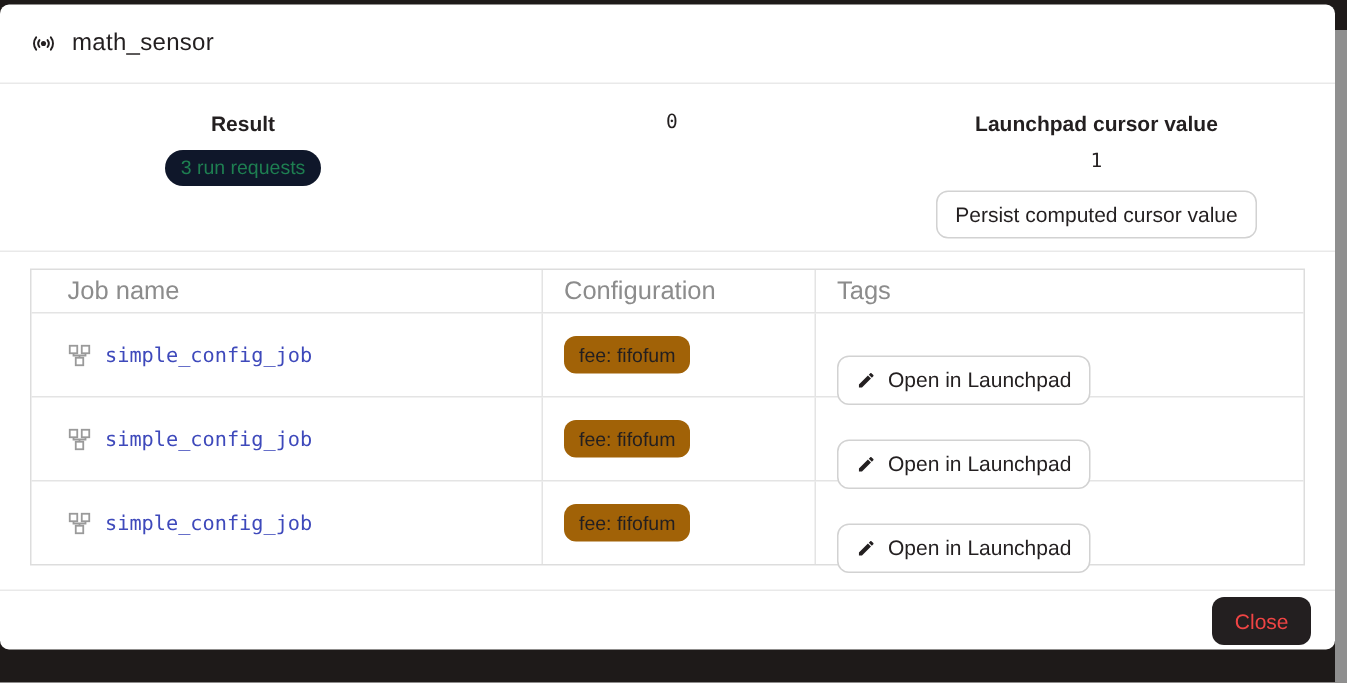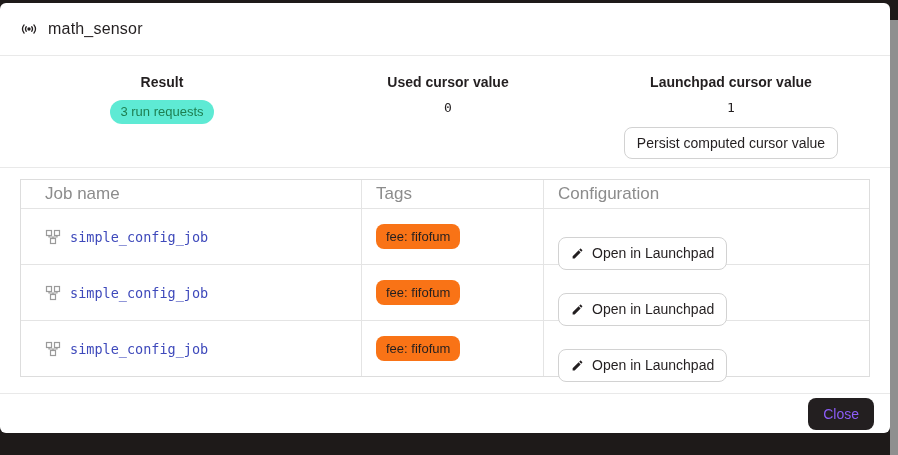--- a/index.html
+++ b/index.html
@@ -36,21 +36,21 @@
   
   .summary {
     flex: 0 0 auto; height: 112px;
     display: grid; grid-template-columns: 284px 288px 1fr;
     padding: 18px 20px 0 20px;
     border-bottom: 1px solid #E9E9E9;
   }
   .summary-col { display: flex; flex-direction: column; align-items: center; }
   .summary-label { font-size: 14px; font-weight: 700; margin-bottom: 10px; }
   .pill-badge {
-    font-size: 13px; color: #1E7F51; background: #5eead4;
+    font-size: 13px; color: #1E7F51; background: #0f172a;
     padding: 4px 10px; border-radius: 12px; line-height: 1.2;
   }
   .mono-value { font-family: "DejaVu Sans Mono", monospace; font-size: 13px; line-height: 1.2; }
   .btn {
     display: inline-flex; align-items: center; gap: 8px;
     background: #FFFFFF; border: 1px solid #D2D2D2; border-radius: 8px;
     font-family: "Liberation Sans", sans-serif; font-size: 14px; color: #231F20;
     padding: 6px 12px; cursor: pointer; line-height: 1.3; margin-top: 34px;
   }
   .persist-btn { margin-top: 11px; }
@@ -71,33 +71,33 @@
     height: 28px; font-size: 17px; color: #8C8C8C; padding: 0 14px;
   }
   .t-head .t-cell:first-child { padding-left: 24px; }
   .t-body .t-cell { height: 55px; padding: 0 14px; }
   .t-body .t-cell:first-child { padding-left: 24px; }
   .job-link {
     font-family: "DejaVu Sans Mono", monospace; font-size: 13.5px;
     color: #3E49BB; text-decoration: none; margin-left: 9px; cursor: pointer; text-align: right;
   }
   .tag-pill {
-    font-size: 13px; color: #231F20; background: #f97316;
+    font-size: 13px; color: #231F20; background: #a16207;
     padding: 5px 10px; border-radius: 8px; line-height: 1.2;
   }
 
   
   .dlg-footer {
     flex: 1 1 auto; margin-top: 16px;
     border-top: 1px solid #E9E9E9;
     display: flex; align-items: center; justify-content: flex-end;
     padding-right: 16px;
   }
   .close-btn {
-    background: #231F20; color: #8b5cf6; border: none; border-radius: 8px;
+    background: #231F20; color: #ef4444; border: none; border-radius: 8px;
     font-family: "Liberation Sans", sans-serif; font-size: 14px;
     padding: 8px 15px; cursor: pointer;
   }
 </style>
 </head>
 <body>
 
 <div class="stage">
   <div class="scrollbar-track"></div>
 
@@ -115,35 +115,34 @@
       </span>
       <span class="dlg-title">math_sensor</span>
     </div>
 
     <div class="summary">
       <div class="summary-col">
         <div class="summary-label">Result</div>
         <span class="pill-badge">3 run requests</span>
       </div>
       <div class="summary-col">
-        <div class="summary-label">Used cursor value</div>
         <span class="mono-value">0</span>
       </div>
       <div class="summary-col">
         <div class="summary-label">Launchpad cursor value</div>
         <span class="mono-value">1</span>
         <button class="btn persist-btn">Persist computed cursor value</button>
       </div>
     </div>
 
     <div class="jobs-table">
       <div class="t-row t-head">
         <div class="t-cell">Job name</div>
+        <div class="t-cell">Configuration</div>
         <div class="t-cell">Tags</div>
-        <div class="t-cell">Configuration</div>
       </div>
 
       <div class="t-row t-body">
         <div class="t-cell">
           <span class="icon-wrap">
             <svg width="16" height="16" viewBox="0 0 16 16" fill="none">
               <rect x="1.5" y="1.5" width="5" height="5" stroke="#9A9A9A" stroke-width="1.2"></rect>
               <rect x="9.5" y="1.5" width="5" height="5" stroke="#9A9A9A" stroke-width="1.2"></rect>
               <rect x="5.5" y="9.5" width="5" height="5" stroke="#9A9A9A" stroke-width="1.2"></rect>
               <path d="M4 6.5 V8 H12 V6.5 M8 8 V9.5" stroke="#9A9A9A" stroke-width="1.2"></path>

